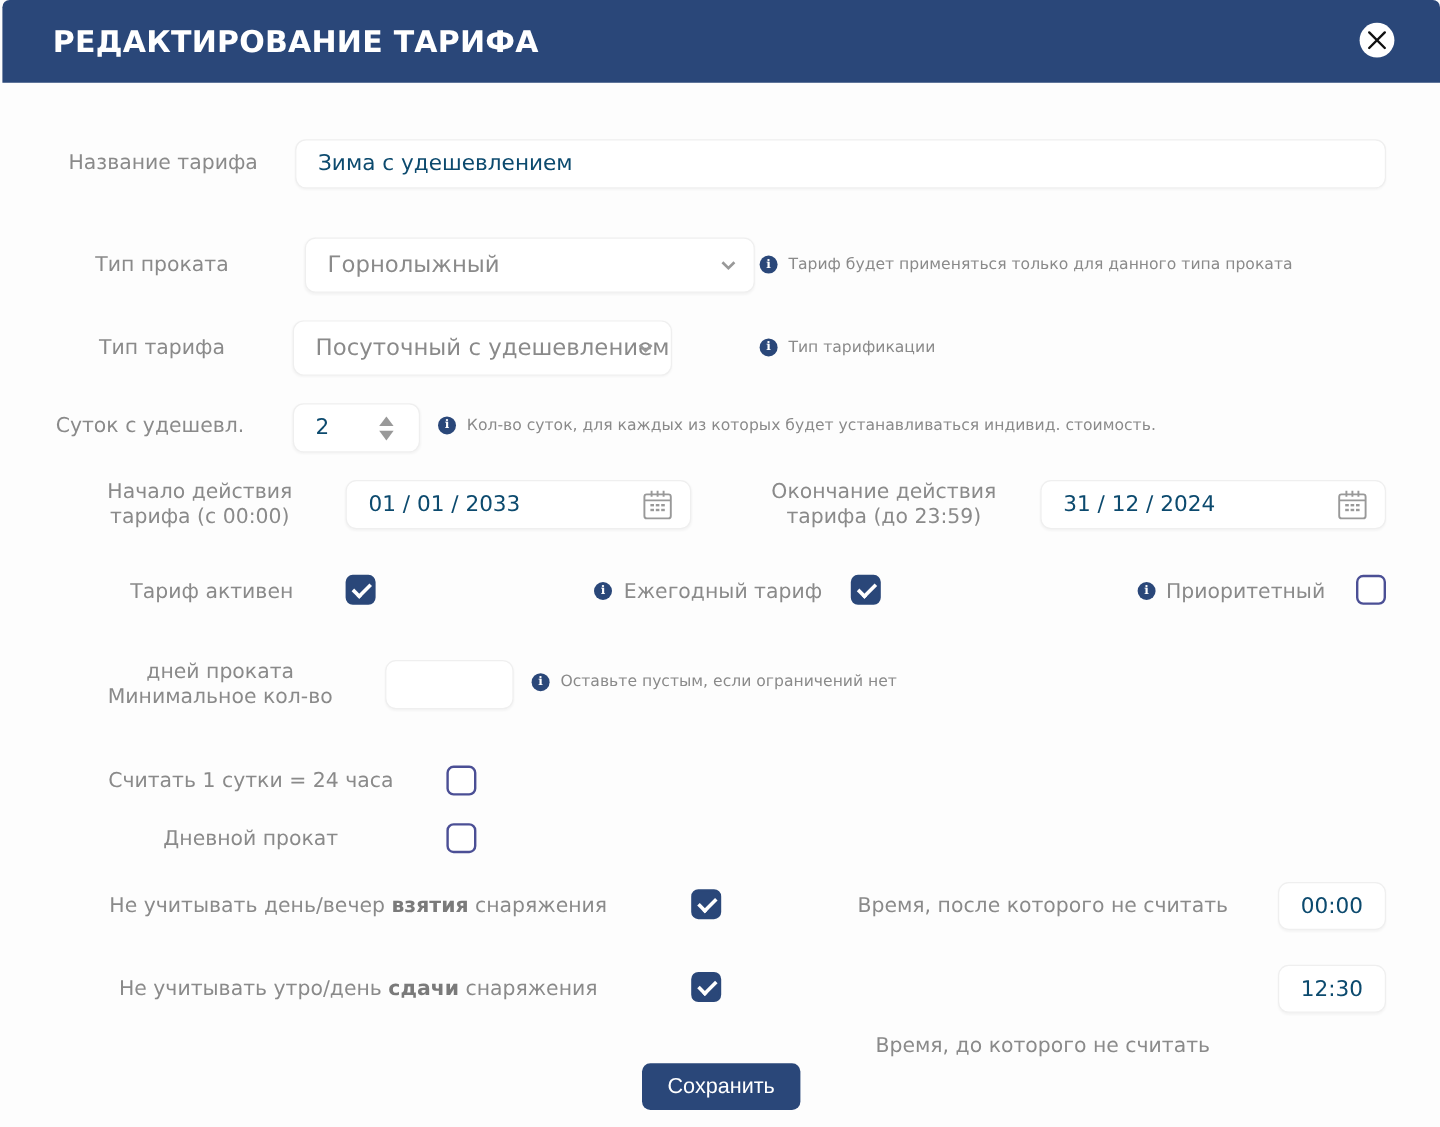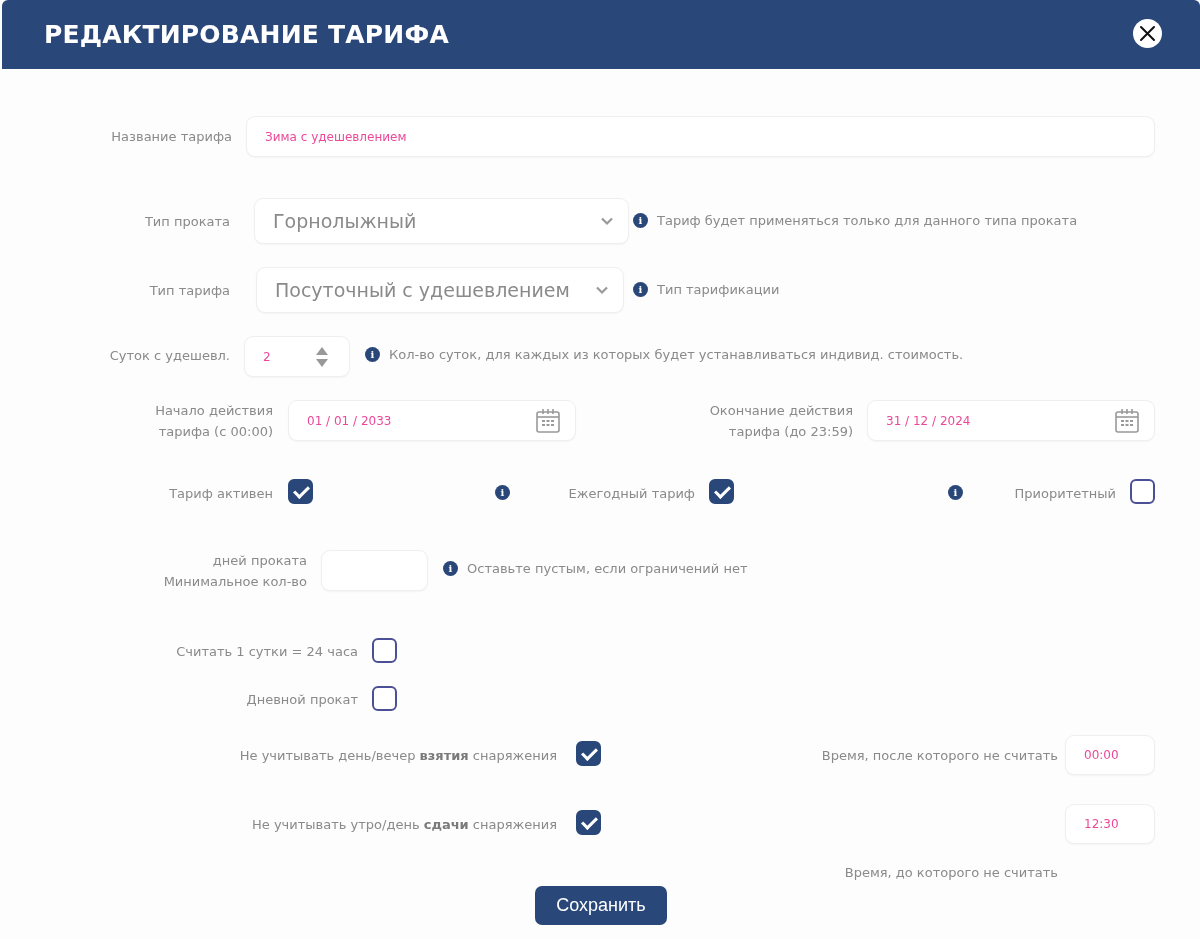--- a/index.html
+++ b/index.html
@@ -1,22 +1,22 @@
 <!DOCTYPE html>
 <html><head>
   <meta charset="utf-8">
   <style>
     * { box-sizing: border-box; margin: 0; padding: 0; }
     html, body { width: 1200px; height: 939px; background: #fdfdfd; font-family: "DejaVu Sans", sans-serif; overflow: hidden; }
     .modal { position: relative; width: 1200px; height: 939px; background: #fdfdfd; }
     .header { position: absolute; left: 2px; top: 0; width: 1198px; height: 69px; background: #2a4779; border-top-left-radius: 6px; border-top-right-radius: 6px; }
     .header-title { position: absolute; left: 42px; top: 20px; color: #fff; font-size: 25px; font-weight: 600; letter-spacing: 0.2px; }
     .close-btn { position: absolute; left: 1131px; top: 19px; width: 29px; height: 29px; border-radius: 50%; background: #fff; display: flex; align-items: center; justify-content: center; cursor: pointer; }
-    .label { position: absolute; color: #8a8a8a; font-size: 13px; text-align: right; line-height: 21px; }
-    .input { position: absolute; background: #fff; border: 1px solid #efefef; border-radius: 9px; box-shadow: 0 1px 2px rgba(0,0,0,0.04); color: #ec4899; font-size: 12px; display: flex; align-items: center; padding-left: 18px; }
+    .label { position: absolute; color: #8a8a8a; font-size: 17px; text-align: center; line-height: 21px; }
+    .input { position: absolute; background: #fff; border: 1px solid #efefef; border-radius: 9px; box-shadow: 0 1px 2px rgba(0,0,0,0.04); color: #0c4a6e; font-size: 18px; display: flex; align-items: center; padding-left: 18px; }
     .select { color: #8a8a8a; font-size: 19px; }
     .chev { position: absolute; right: 14px; top: 50%; transform: translateY(-50%); }
     .hint { position: absolute; display: flex; align-items: center; color: #8a8a8a; font-size: 13px; }
     .info { width: 15px; height: 15px; border-radius: 50%; background: #2a4779; color: #fff; font-size: 10px; font-weight: bold; display: inline-flex; align-items: center; justify-content: center; margin-right: 9px; font-family: "DejaVu Serif", serif; }
     .cb { position: absolute; width: 25px; height: 25px; border-radius: 6px; border: 2px solid #4b4f95; background: #fff; cursor: pointer; }
     .cb.checked { background: #2a4779; border-color: #2a4779; }
     .cb.checked::after { content: ""; position: absolute; left: 7px; top: 2px; width: 6px; height: 12px; border: solid #fff; border-width: 0 3px 3px 0; transform: rotate(45deg); }
     .cal { position: absolute; right: 14px; top: 50%; transform: translateY(-50%); }
     .save-btn { position: absolute; left: 535px; top: 886px; width: 132px; height: 39px; background: #2a4779; color: #fff; border-radius: 7px; font-size: 18px; display: flex; align-items: center; justify-content: center; cursor: pointer; border: none; }
     b { color: #7a7a7a; }
@@ -45,21 +45,21 @@
     <svg class="chev" width="14" height="9" viewBox="0 0 14 9">
         <path d="M2 2 L7 7 L12 2" stroke="#999" stroke-width="2.2" fill="none"></path>
       </svg>
   </div>
   <div class="hint" style="left:633px; top:213px;">
     <span class="info">i</span>
     <span>Тариф будет применяться только для данного типа проката</span>
   </div>
 
   <div class="label" style="left:40px; top:280px; width:190px;">Тип тарифа</div>
-  <div class="input select" style="left:244px; top:267px; width:368px; height:46px;margin-left:12px;">
+  <div class="input select" style="left:244px; top:267px; width:316px; height:46px;">
     <span>Посуточный с удешевлением</span>
     <svg class="chev" width="14" height="9" viewBox="0 0 14 9">
         <path d="M2 2 L7 7 L12 2" stroke="#999" stroke-width="2.2" fill="none"></path>
       </svg>
   </div>
   <div class="hint" style="left:633px; top:282px;">
     <span class="info">i</span>
     <span>Тип тарификации</span>
   </div>
 

